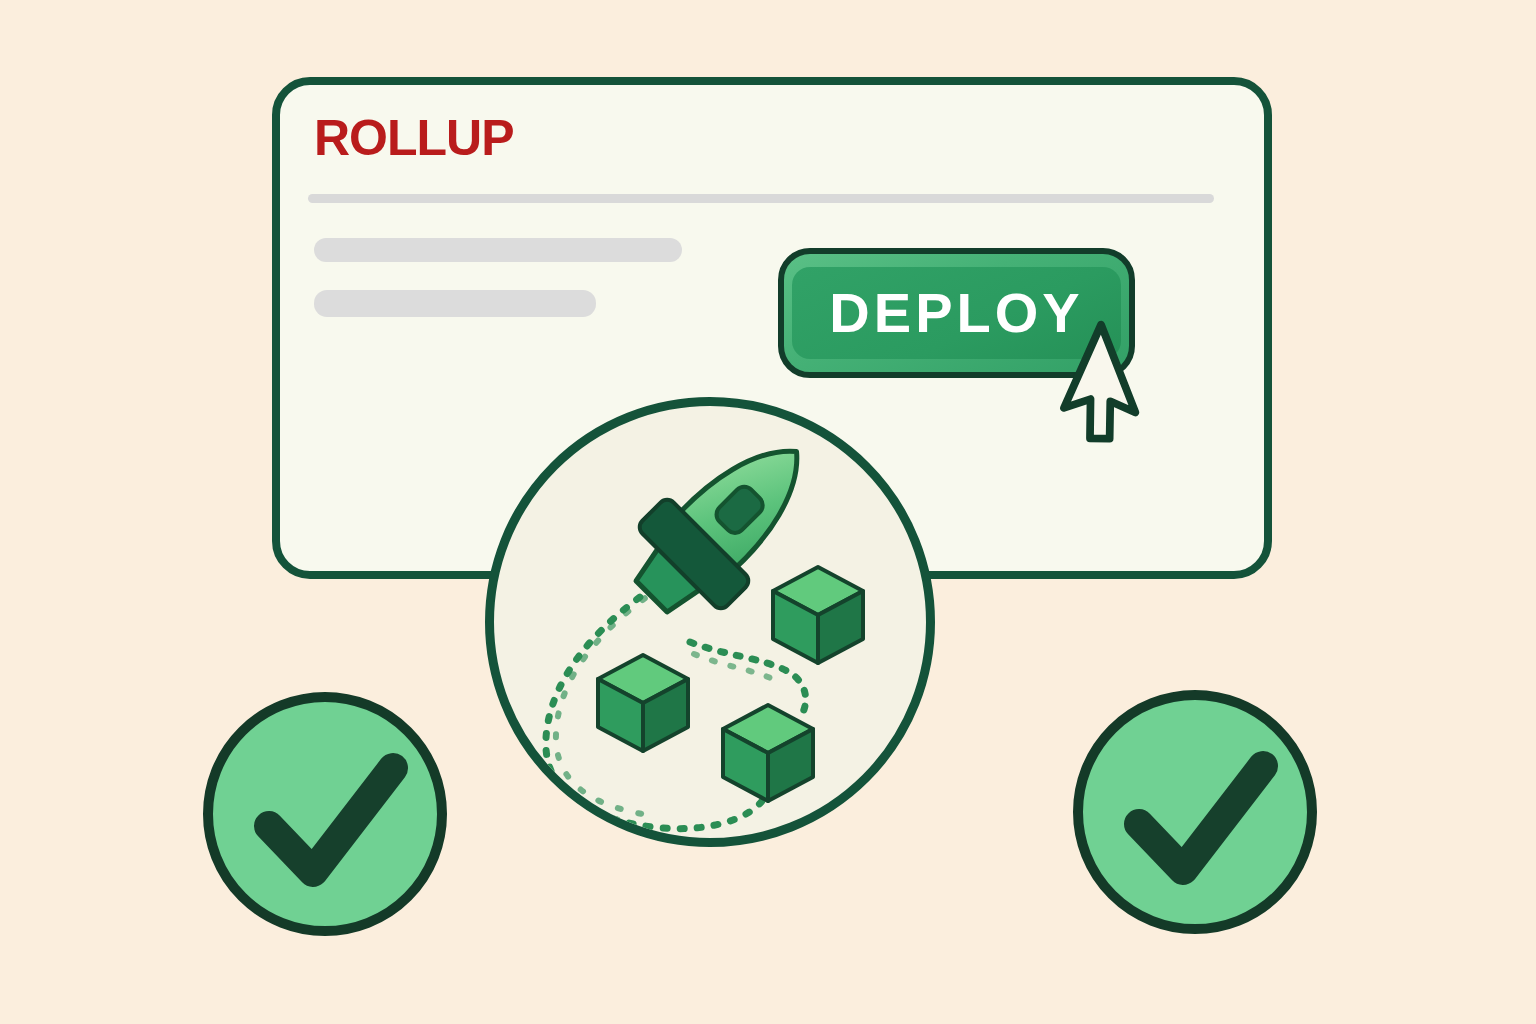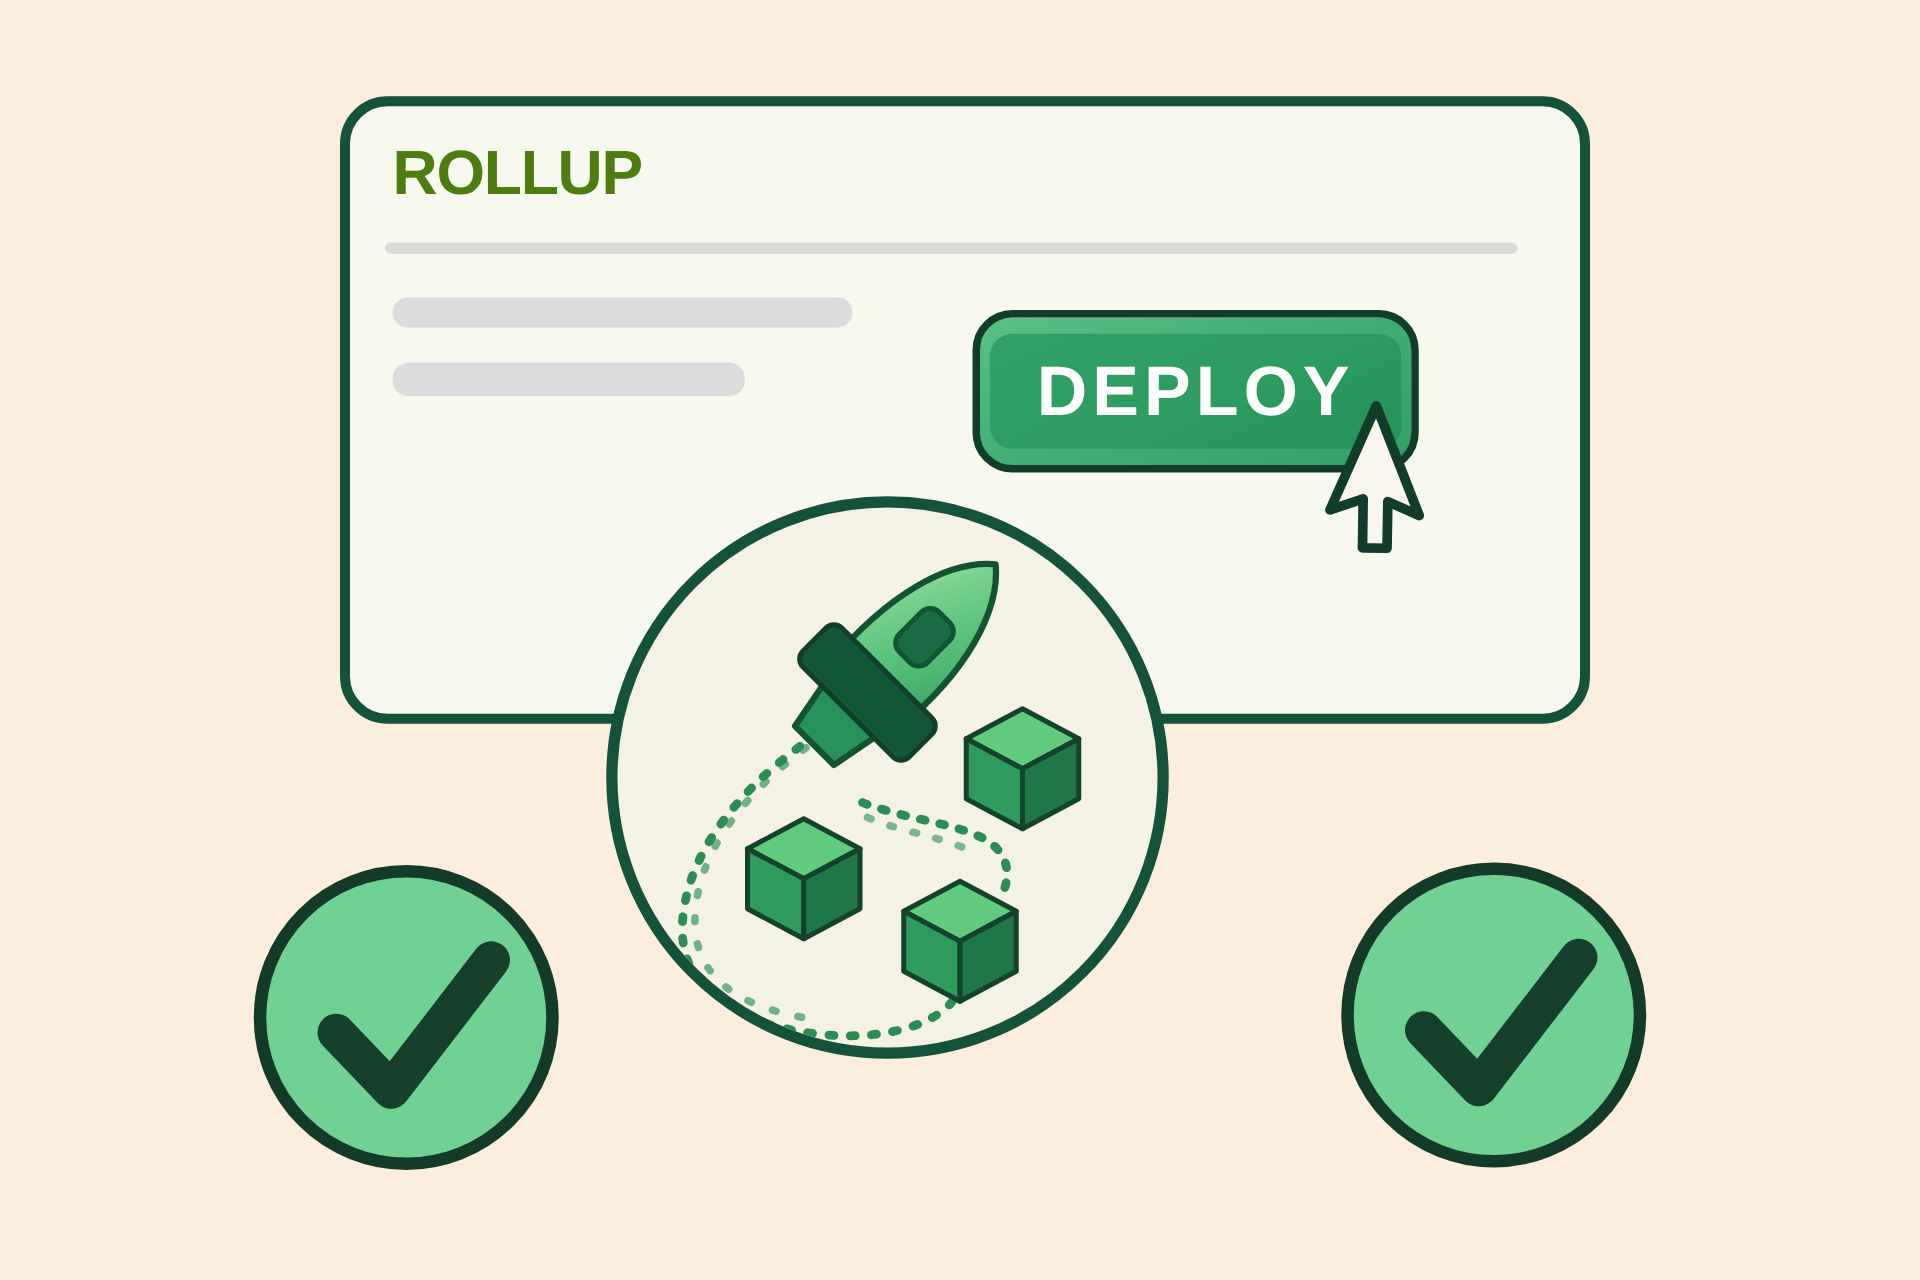--- a/index.html
+++ b/index.html
@@ -11,21 +11,21 @@
   .canvas{position:relative;width:1536px;height:1024px;background:#fbeedd;}
 
   
   .card{
     position:absolute;left:272px;top:77px;width:1000px;height:502px;
     background:#f8f9ee;border:8px solid #14533a;border-radius:38px;
     box-sizing:border-box;z-index:1;
   }
   .card-title{
     position:absolute;left:34px;top:24px;margin:0;
-    font-size:50px;font-weight:800;letter-spacing:-1px;color:#4d7c0f;
+    font-size:50px;font-weight:800;letter-spacing:-1px;color:#b91c1c;
   }
   .divider{
     position:absolute;left:28px;top:109px;width:906px;height:9px;
     background:#d9d9d9;border-radius:5px;
   }
   .skeleton{position:absolute;background:#dcdcdc;border-radius:13px;}
   .skeleton.line1{left:34px;top:153px;width:368px;height:24px;}
   .skeleton.line2{left:34px;top:205px;width:282px;height:27px;}
 
   

